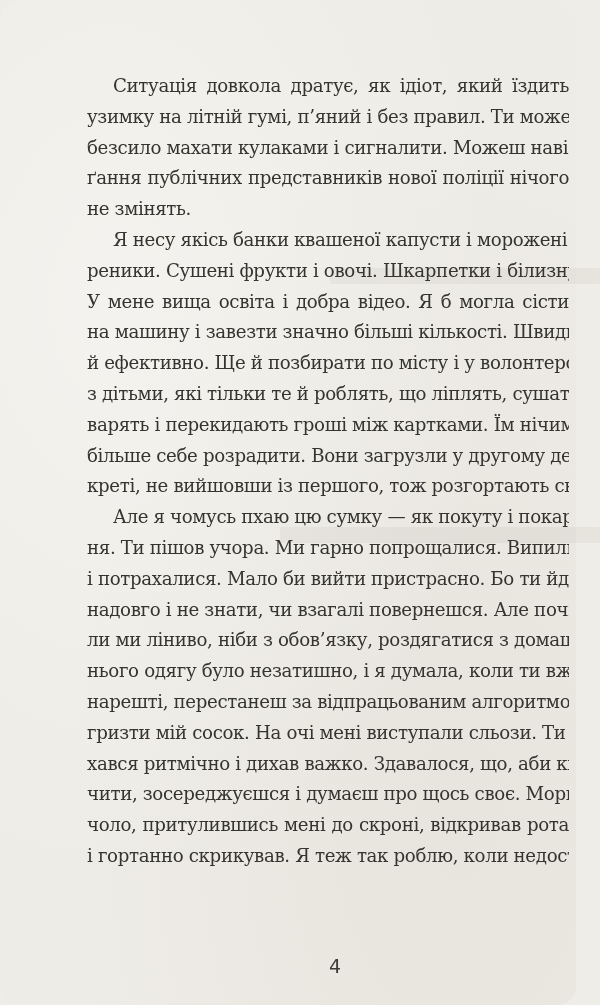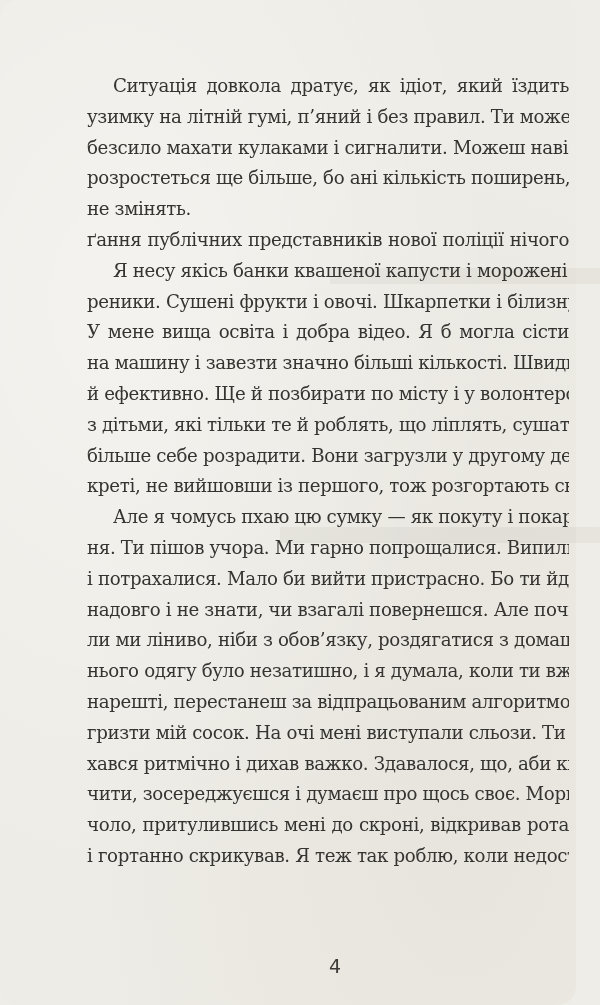--- a/index.html
+++ b/index.html
@@ -77,32 +77,32 @@
 <div class="page">
   <div class="bleed b1"></div>
   <div class="bleed b2"></div>
 
   <div class="text-column">
 
     <div>
       <span class="line indent">Ситуація довкола дратує, як ідіот, який їздить</span>
       <span class="line">узимку на літній гумі, п’яний і без правил. Ти можеш</span>
       <span class="line">безсило махати кулаками і сигналити. Можеш навіть</span>
-      <span class="line">розростеться ще більше, бо ані кількість поширень,</span>
+      <span class="line">ґання публічних представників нової поліції нічого</span>
       <span class="line last">не змінять.</span>
-      <span class="line">ґання публічних представників нової поліції нічого</span>
     </div>
 
     <div>
       <span class="line indent">Я несу якісь банки квашеної капусти і морожені ва-</span>
       <span class="line">реники. Сушені фрукти і овочі. Шкарпетки і білизну.</span>
       <span class="line">У мене вища освіта і добра відео. Я б могла сісти</span>
       <span class="line">на машину і завезти значно більші кількості. Швидко</span>
       <span class="line">й ефективно. Ще й позбирати по місту і у волонтерок</span>
       <span class="line">з дітьми, які тільки те й роблять, що ліплять, сушать,</span>
+      <span class="line">варять і перекидають гроші між картками. Їм нічим</span>
       <span class="line">більше себе розрадити. Вони загрузли у другому де-</span>
       <span class="line">креті, не вийшовши із першого, тож розгортають свою</span>
     </div>
 
     <div>
       <span class="line indent">Але я чомусь пхаю цю сумку — як покуту і покаран-</span>
       <span class="line">ня. Ти пішов учора. Ми гарно попрощалися. Випили</span>
       <span class="line">і потрахалися. Мало би вийти пристрасно. Бо ти йдеш</span>
       <span class="line">надовго і не знати, чи взагалі повернешся. Але почина-</span>
       <span class="line">ли ми ліниво, ніби з обов’язку, роздягатися з домаш-</span>

